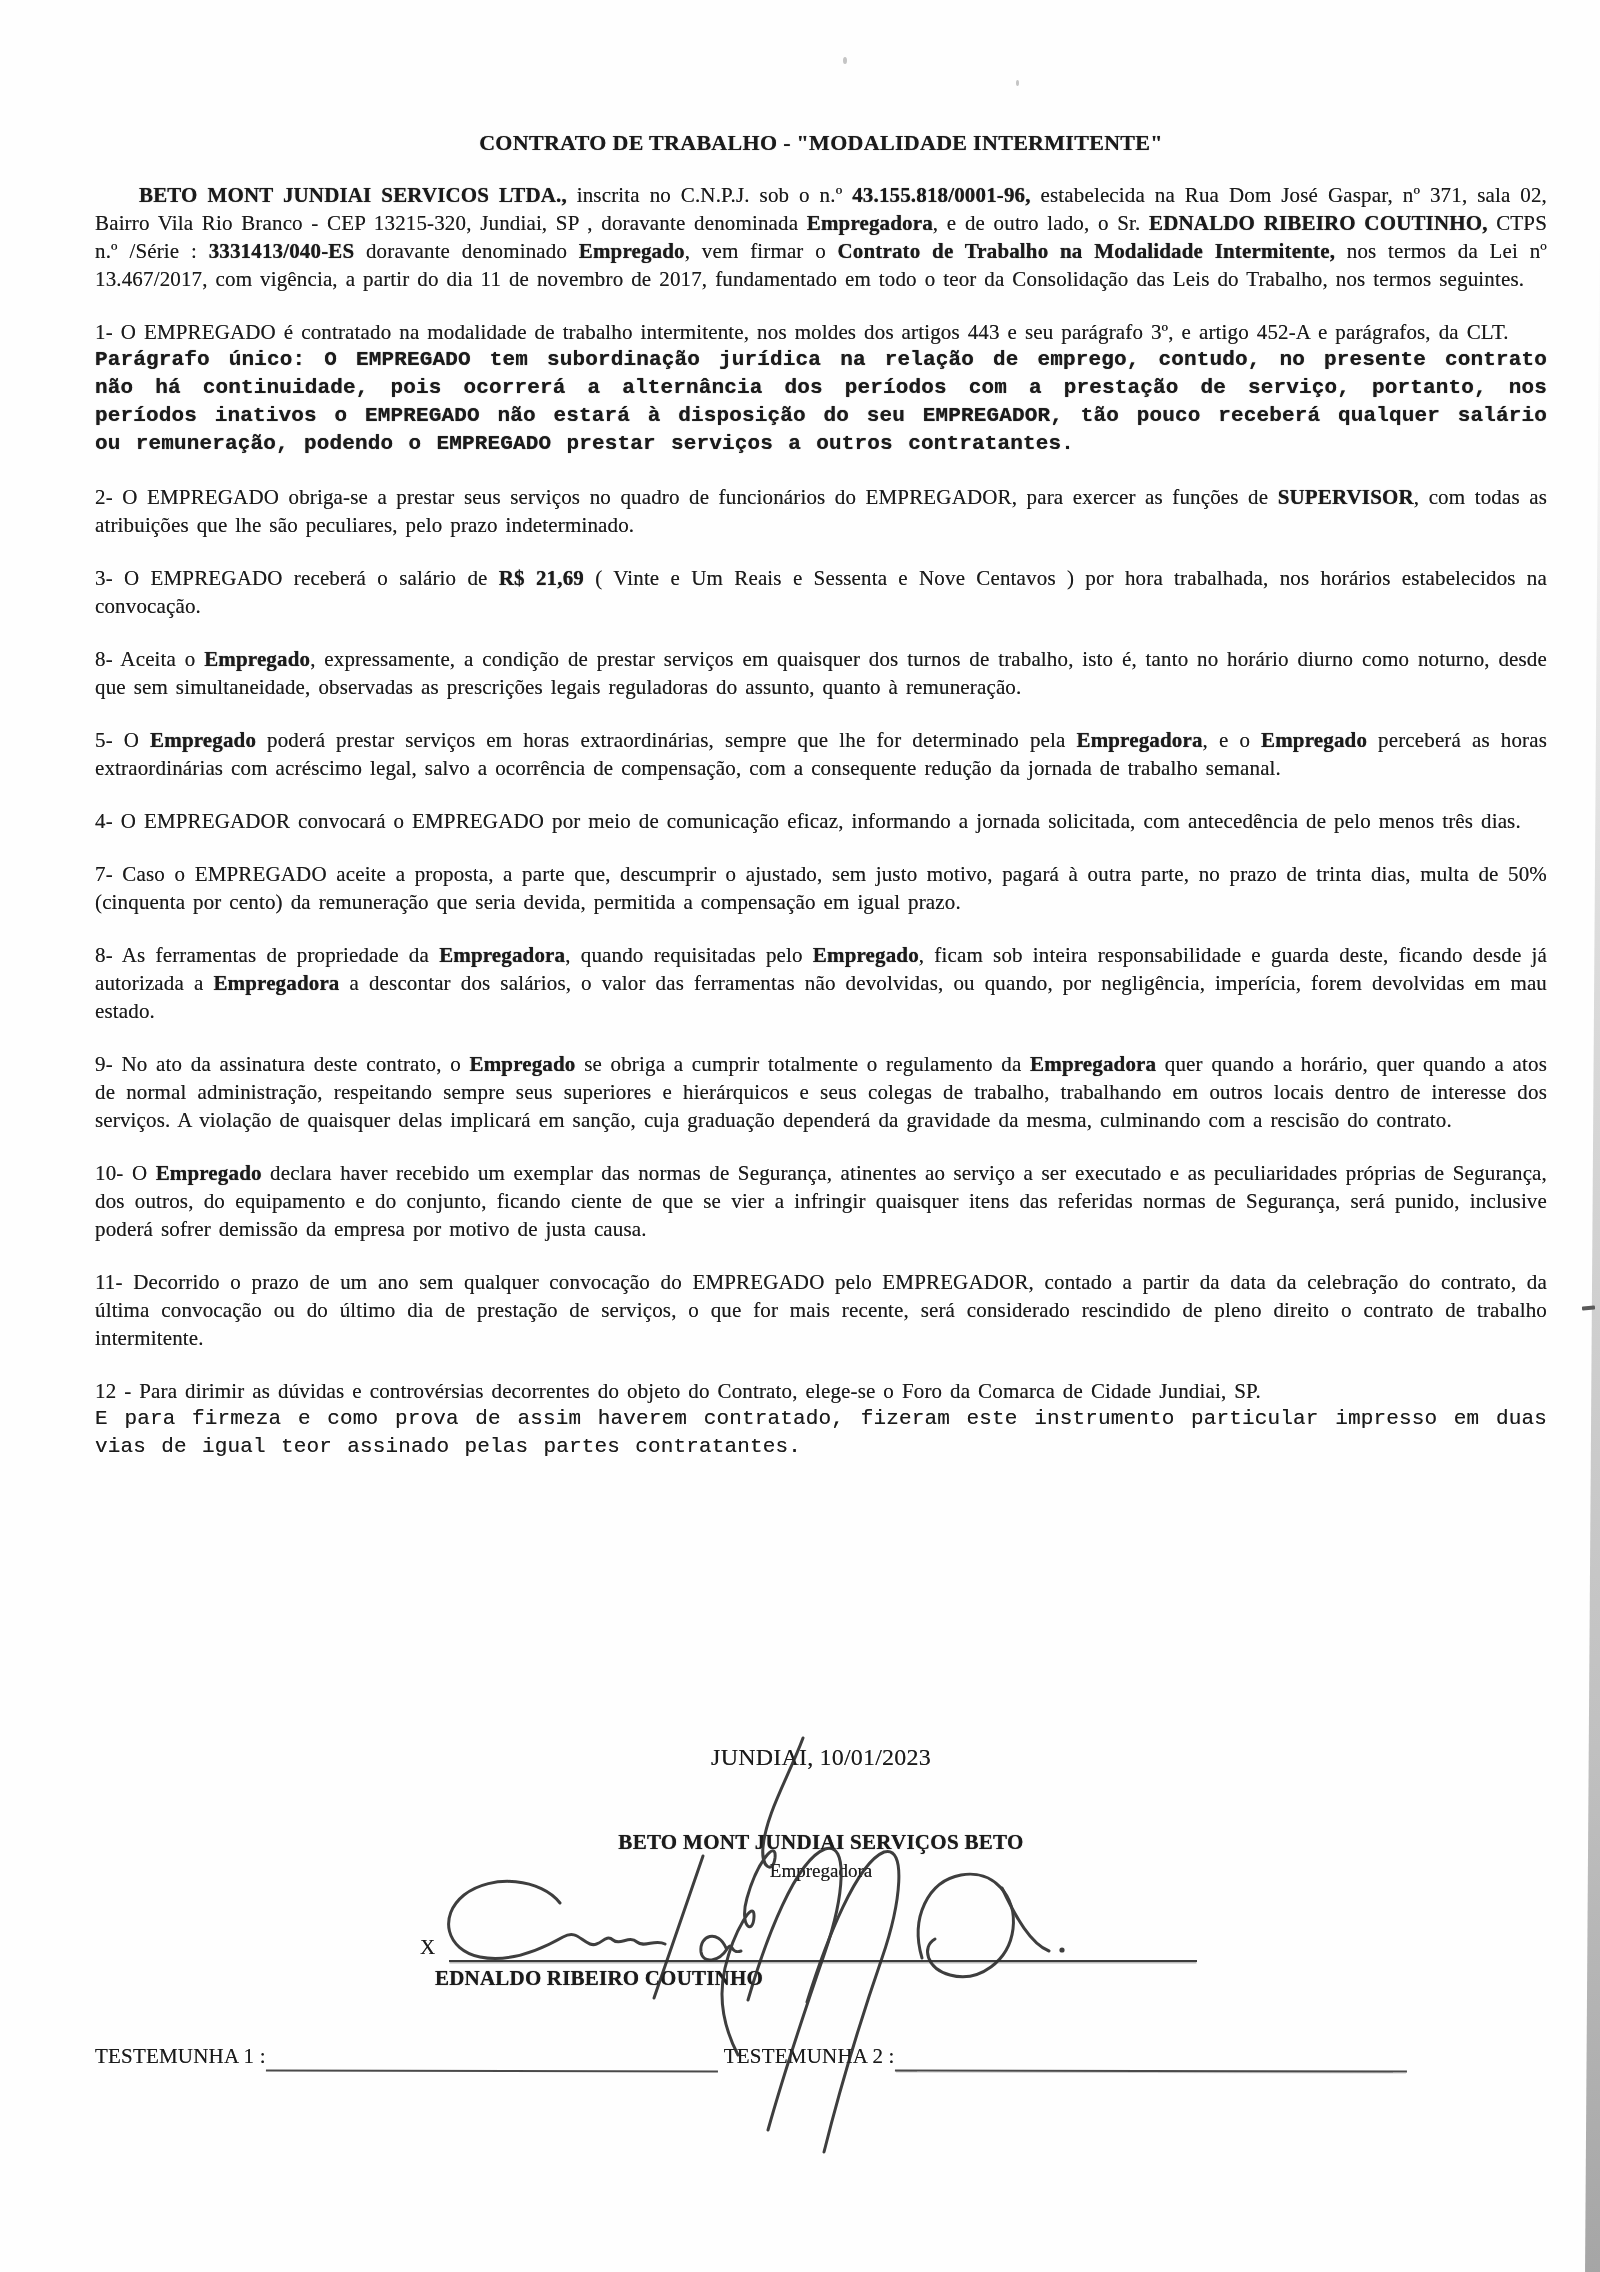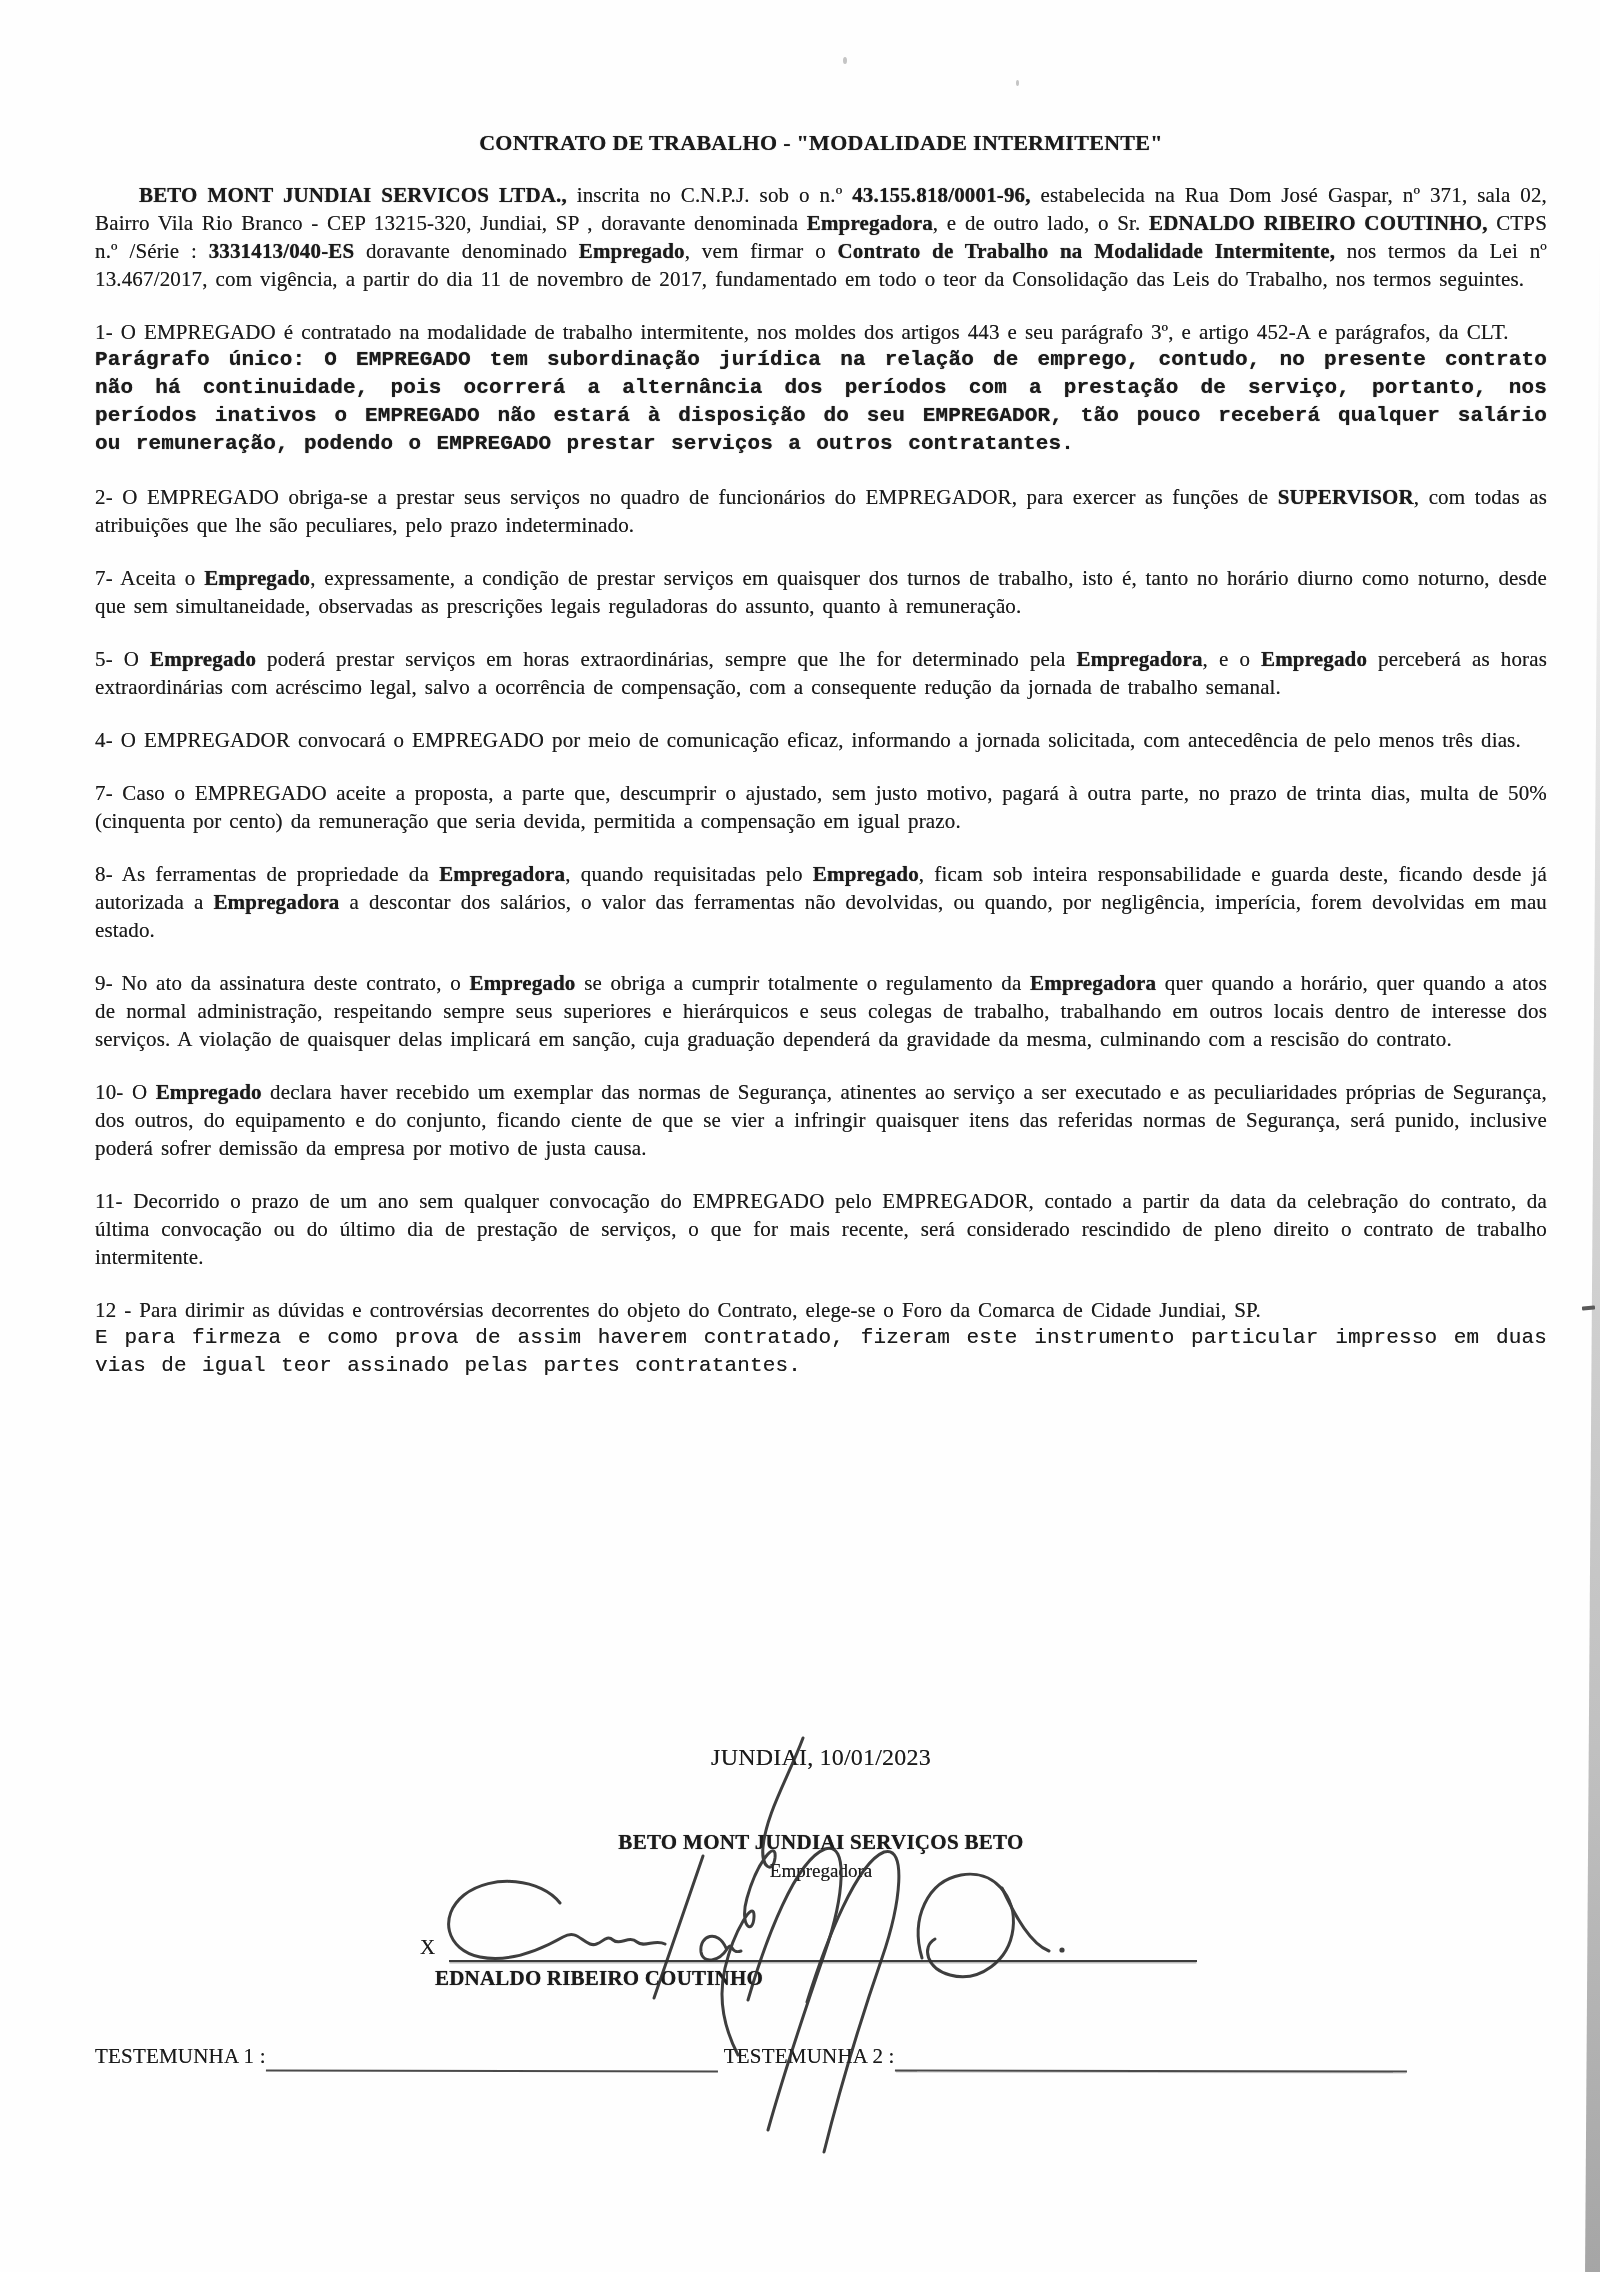--- a/index.html
+++ b/index.html
@@ -100,21 +100,22 @@
   <div class="speck s1"></div>
   <div class="speck s2"></div>
 
   <div class="content">
     <div class="doc-title">CONTRATO DE TRABALHO - "MODALIDADE INTERMITENTE"</div>
 
     <p class="para indent"><b>BETO MONT JUNDIAI SERVICOS LTDA.,</b><span> inscrita no C.N.P.J. sob o n.º </span><b>43.155.818/0001-96,</b><span>  estabelecida na Rua Dom José Gaspar, nº 371,  sala 02, Bairro Vila Rio Branco - CEP 13215-320, Jundiai, SP , doravante denominada </span><b>Empregadora</b><span>, e de outro lado, o Sr. </span><b>EDNALDO RIBEIRO COUTINHO,</b><span> CTPS  n.º /Série : </span><b>3331413/040-ES</b><span> doravante denominado </span><b>Empregado</b><span>, vem firmar o </span><b>Contrato de Trabalho na Modalidade Intermitente,</b><span> nos termos da Lei nº 13.467/2017, com vigência, a partir do dia 11 de novembro de 2017, fundamentado em todo o teor da Consolidação das Leis do Trabalho, nos termos seguintes.</span></p>
     <p class="para"><span>1- O EMPREGADO é contratado na modalidade de trabalho intermitente, nos moldes dos artigos 443 e seu parágrafo 3º, e artigo 452-A e parágrafos, da CLT.</span></p>
     <p class="para cont"><b>Parágrafo único: O EMPREGADO tem subordinação jurídica na relação de emprego, contudo, no presente contrato não há continuidade, pois ocorrerá a alternância dos períodos com a prestação de serviço, portanto, nos períodos inativos o EMPREGADO não estará à disposição do seu EMPREGADOR, tão pouco receberá qualquer salário ou remuneração, podendo o EMPREGADO prestar serviços a outros contratantes.</b></p>
     <p class="para"><span>2- O EMPREGADO obriga-se a prestar seus serviços no quadro de funcionários do EMPREGADOR, para exercer as funções de </span><b>SUPERVISOR</b><span>, com todas as atribuições que lhe são peculiares, pelo prazo indeterminado.</span></p>
-    <p class="para"><span>7- Aceita o </span><b>Empregado</b><span>, expressamente, a condição de prestar serviços em quaisquer dos turnos de trabalho, isto é, tanto no horário diurno como noturno, desde que sem simultaneidade, observadas as prescrições legais reguladoras do assunto, quanto à remuneração.</span></p>
+    <p class="para"><span>3- O EMPREGADO receberá o salário de </span><b>R$ 21,69</b><span> ( Vinte e Um Reais  e Sessenta e Nove Centavos  ) por hora trabalhada, nos horários estabelecidos na convocação.</span></p>
+    <p class="para"><span>8- Aceita o </span><b>Empregado</b><span>, expressamente, a condição de prestar serviços em quaisquer dos turnos de trabalho, isto é, tanto no horário diurno como noturno, desde que sem simultaneidade, observadas as prescrições legais reguladoras do assunto, quanto à remuneração.</span></p>
     <p class="para"><span>5- O </span><b>Empregado</b><span> poderá prestar serviços em horas extraordinárias, sempre que lhe for determinado pela </span><b>Empregadora</b><span>, e o </span><b>Empregado</b><span> perceberá as horas extraordinárias com acréscimo legal, salvo a ocorrência de compensação, com a consequente redução da jornada de trabalho semanal.</span></p>
     <p class="para"><span>4- O EMPREGADOR convocará o EMPREGADO por meio de comunicação eficaz, informando a jornada solicitada, com antecedência de pelo menos três dias.</span></p>
     <p class="para"><span>7- Caso o EMPREGADO aceite a proposta, a parte que, descumprir o ajustado,  sem justo motivo, pagará à outra parte, no prazo de trinta dias, multa de 50% (cinquenta por cento) da remuneração que seria devida, permitida a compensação em igual prazo.</span></p>
     <p class="para"><span>8- As ferramentas de propriedade da </span><b>Empregadora</b><span>, quando requisitadas pelo </span><b>Empregado</b><span>, ficam sob inteira responsabilidade e guarda deste, ficando desde já autorizada a </span><b>Empregadora</b><span> a descontar dos salários, o valor das ferramentas não devolvidas, ou quando, por negligência, imperícia, forem devolvidas em mau estado.</span></p>
     <p class="para"><span>9- No ato da assinatura deste contrato, o </span><b>Empregado</b><span> se obriga a cumprir totalmente o regulamento da </span><b>Empregadora</b><span> quer quando a horário, quer quando a atos de normal administração, respeitando sempre seus superiores e hierárquicos e seus colegas de trabalho, trabalhando em outros locais dentro de interesse dos serviços. A violação de quaisquer delas implicará em sanção, cuja graduação dependerá da gravidade da mesma, culminando com a rescisão do contrato.</span></p>
     <p class="para"><span>10- O </span><b>Empregado</b><span> declara haver recebido um exemplar das normas de Segurança, atinentes ao serviço a ser executado e as peculiaridades próprias de Segurança, dos outros, do equipamento e do conjunto, ficando ciente de que se vier a infringir quaisquer itens das referidas normas de Segurança, será punido, inclusive poderá sofrer demissão da empresa por motivo de justa causa.</span></p>
     <p class="para"><span>11- Decorrido o prazo de um ano sem qualquer convocação do EMPREGADO pelo EMPREGADOR, contado a partir da data da celebração do contrato, da última convocação ou do último dia de prestação de serviços, o que for mais recente, será considerado rescindido de pleno direito o contrato de trabalho intermitente.</span></p>
     <p class="para"><span>12 - Para dirimir as dúvidas e controvérsias decorrentes do objeto do Contrato, elege-se o Foro da Comarca de Cidade Jundiai, SP.</span></p>
     <p class="para cont"><span>E para firmeza e como prova de assim haverem contratado, fizeram este instrumento particular impresso em duas vias de igual teor assinado pelas partes contratantes.</span></p>
 

